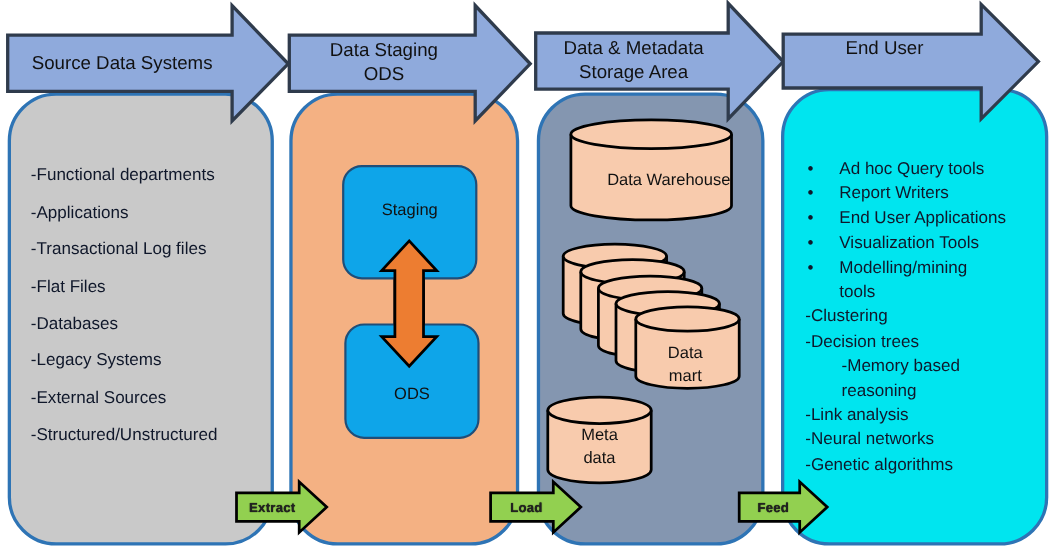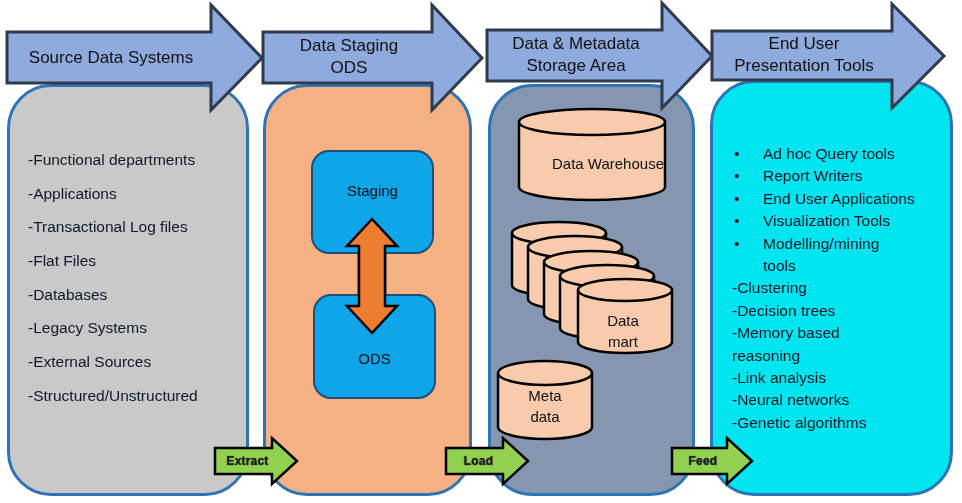--- a/index.html
+++ b/index.html
@@ -92,21 +92,20 @@
 <div class="hdr-text" style="left:263px; top:35px; width:172px;">
   <div>Data Staging</div>
   <div>ODS</div>
 </div>
 <div class="hdr-text" style="left:487px; top:33px; width:178px;">
   <div>Data &amp; Metadata</div>
   <div>Storage Area</div>
 </div>
 <div class="hdr-text" style="left:712px; top:33px; width:184px;">
   <div>End User</div>
-  <div>Presentation Tools</div>
 </div>
 
 <div class="list" id="src-list">
   <div>-Functional departments</div>
   <div>-Applications</div>
   <div>-Transactional Log files</div>
   <div>-Flat Files</div>
   <div>-Databases</div>
   <div>-Legacy Systems</div>
   <div>-External Sources</div>
@@ -150,21 +149,21 @@
   <div class="bullet-row">
       <span class="bullet">•</span>
       <span>Visualization Tools</span>
     </div>
   <div class="bullet-row">
       <span class="bullet">•</span>
       <span style="white-space:normal; width:150px;">Modelling/mining tools</span>
     </div>
   <div>-Clustering</div>
   <div>-Decision trees</div>
-  <div style="white-space:normal; width:140px;">-Memory based reasoning</div>
+  <div style="white-space:normal; width:140px;margin-left:33px;">-Memory based reasoning</div>
   <div>-Link analysis</div>
   <div>-Neural networks</div>
   <div>-Genetic algorithms</div>
 </div>
 
 <div class="flow-label" style="left:215px; top:454px; width:65px;">Extract</div>
 <div class="flow-label" style="left:446px; top:454px; width:65px;">Load</div>
 <div class="flow-label" style="left:672px; top:454px; width:62px;">Feed</div>
 
 </body></html>

